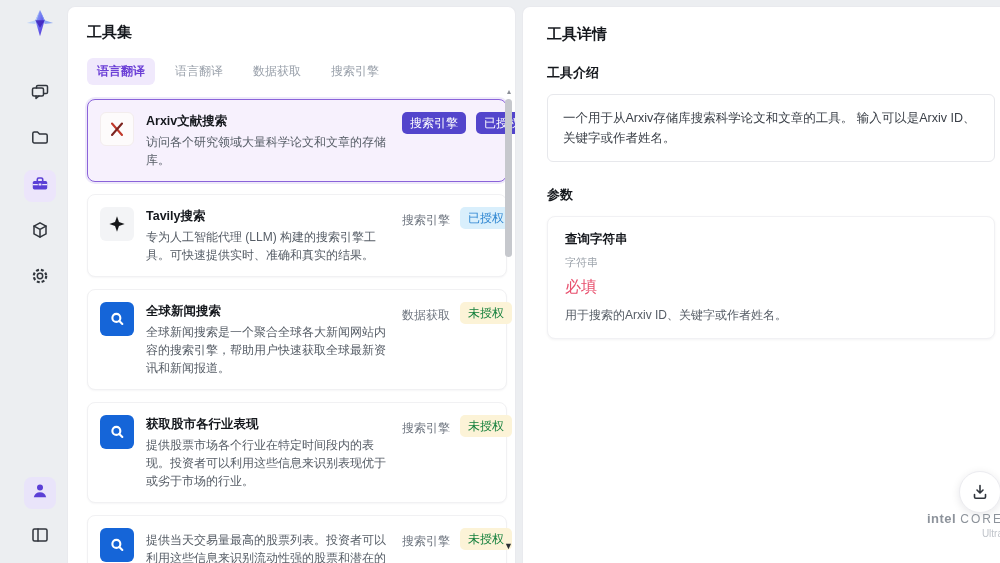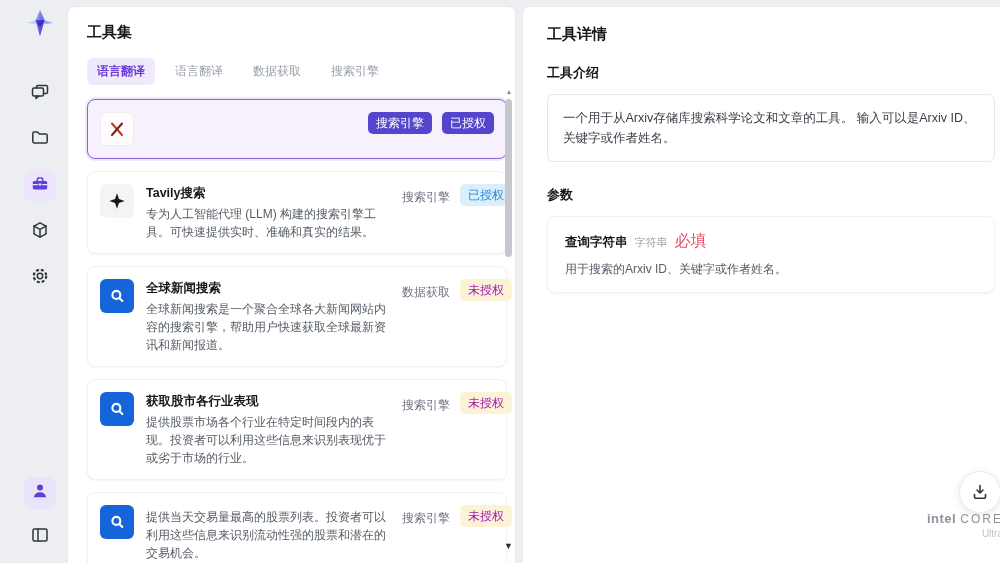--- a/index.html
+++ b/index.html
@@ -39,35 +39,35 @@
   .tool-icon.arxiv { background:#fdfbfb; border:1px solid #f3eded; }
   .tool-icon.tavily { background:#f3f4f6; }
   .tool-icon.blue { background:#1565d8; }
   .tool-main { width:244px; flex:none; }
   .tool-name { font-size:12.5px; font-weight:bold; color:#15181d; line-height:18px; }
   .tool-desc { font-size:12px; color:#565d66; line-height:18px; margin-top:3px; }
   .tool-tags { margin-left:auto; display:flex; gap:10px; align-items:flex-start; flex:none; }
   .badge { font-size:12px; line-height:1; padding:5px 8px; border-radius:5px; white-space:nowrap; }
   .badge.solid { background:#5345cc; color:#fff; }
   .badge.blue-bg { background:#d9effc; color:#2e86d1; }
-  .badge.yellow-bg { background:#fcf3d7; color:#a21caf; }
+  .badge.yellow-bg { background:#fcf3d7; color:#15803d; }
   .cat-text { font-size:12px; color:#6f7680; padding:5px 0; white-space:nowrap; }
 
   
   .scrollbar { position:absolute; top:84px; bottom:18px; right:3px; width:8px; }
   .scroll-thumb { position:absolute; top:8px; right:0; width:7px; height:158px; border-radius:4px; background:#c6c8cd; }
   .scroll-arrow { position:absolute; right:-1px; bottom:-6px; font-size:9px; color:#2a2d33; }
   .scroll-arrow-up { position:absolute; right:1px; top:-4px; font-size:8px; color:#8b8f97; }
 
   
   .detail-title { font-size:15px; font-weight:bold; margin-bottom:20px; color:#15181d; }
   .section-heading { font-size:13px; font-weight:bold; color:#15181d; margin-bottom:12px; }
   .intro-box { border:1px solid #e7e8ec; border-radius:6px; padding:13px 15px; font-size:12.5px; color:#3b4048; line-height:1.6; margin-bottom:24px; }
   .param-card { border:1px solid #f1f1f4; border-radius:8px; padding:14px 17px; box-shadow:0 1px 3px rgba(20,20,40,.05); background:#fff; }
-  .param-head { display:flex; align-items:baseline; gap:7px; margin-bottom:9px; }
+  .param-head { display:flex; align-items:baseline; gap:7px; margin-bottom:9px;flex-direction:column; }
   .param-name { font-size:12.5px; font-weight:bold; color:#15181d; }
   .param-type { font-size:11px; color:#9aa1a9; }
   .param-required { font-size:16px; color:#e8506e; }
   .param-desc { font-size:12px; color:#565d66; }
 
   
   .fab { position:absolute; right:18px; bottom:50px; width:42px; height:42px; border-radius:50%;
          background:#fff; border:1px solid #ececf0; box-shadow:0 2px 8px rgba(20,20,40,.10);
          display:flex; align-items:center; justify-content:center; cursor:pointer; }
   .brand { position:absolute; right:16px; bottom:24px; text-align:right; color:#8d939b; line-height:1.1; user-select:none; }
@@ -158,20 +158,24 @@
           <div class="tab">搜索引擎</div>
         </nav>
       <div class="tool-list">
           <div class="tool-card selected">
     <div class="tool-icon arxiv">
               <svg width="20" height="20" viewBox="0 0 20 20">
                 <path d="M5 4.5l10 11.5" stroke="#c0392b" stroke-width="2.1" stroke-linecap="round"></path>
                 <path d="M15 4.5L5 16" stroke="#7d2420" stroke-width="2.1" stroke-linecap="round"></path>
               </svg>
             </div>
+    <div class="tool-main">
+      <div class="tool-name">Arxiv文献搜索</div>
+      <div class="tool-desc">访问各个研究领域大量科学论文和文章的存储库。</div>
+    </div>
     <div class="tool-tags">
       <span class="badge solid">搜索引擎</span>
       <span class="badge solid">已授权</span>
     </div>
           </div>
           <div class="tool-card">
     <div class="tool-icon tavily">
               <svg width="18" height="18" viewBox="0 0 20 20">
                 <path d="M10 1.5L12.2 7.8 18.5 10 12.2 12.2 10 18.5 7.8 12.2 1.5 10 7.8 7.8Z" fill="#17181a"></path>
               </svg>

